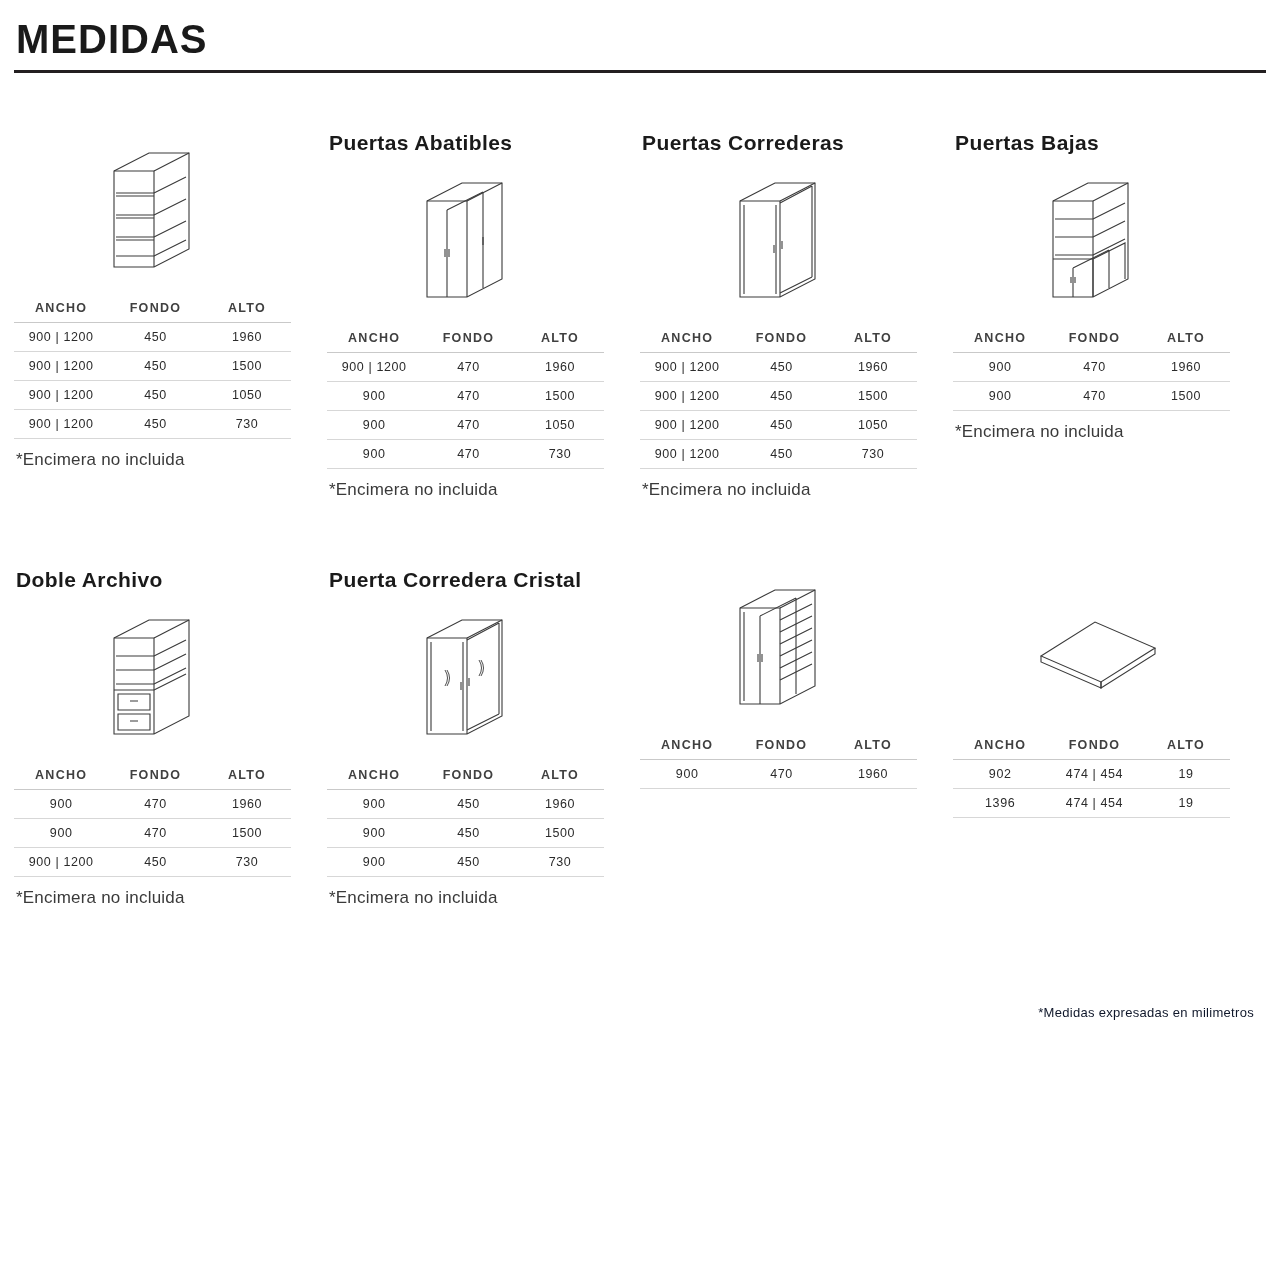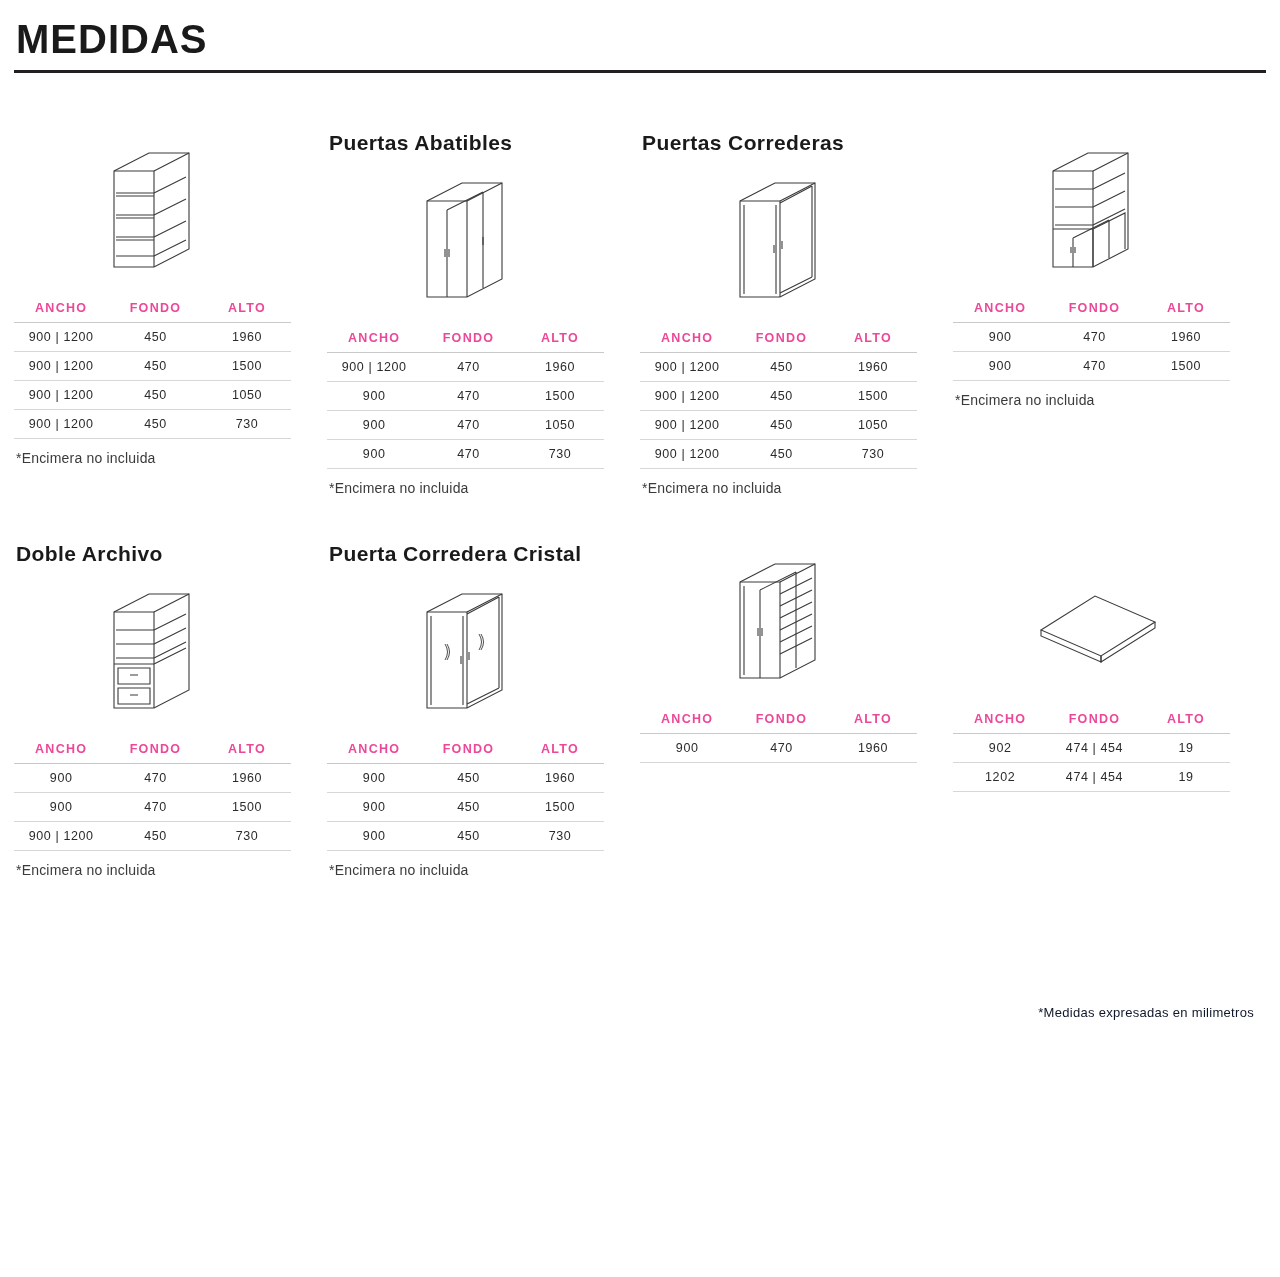--- a/index.html
+++ b/index.html
@@ -38,21 +38,21 @@
     height: 3px;
     background: #231f20;
     width: 100%;
   }
   
   .row {
     display: flex;
     width: 100%;
   }
   .row-1 { margin-top: 58px; }
-  .row-2 { margin-top: 44px; }
+  .row-2 { margin-top: 66px; }
   .block {
     width: 25%;
     box-sizing: border-box;
     padding-right: 24px;
     position: relative;
   }
   .block-title {
     font-size: 21px;
     font-weight: bold;
     letter-spacing: 0.4px;
@@ -75,32 +75,32 @@
     font-size: 12.5px;
     color: #2b2b2b;
   }
   table.meas th {
     font-size: 12.5px;
     font-weight: bold;
     letter-spacing: 1.3px;
     text-align: center;
     padding: 4px 0 7px 0;
     border-bottom: 1px solid #c9c9c9;
-    color: #ec4899;
+    color: #404040;
   }
   table.meas td {
     text-align: center;
     padding: 7px 0 7px 0;
     border-bottom: 1px solid #d7d7d7;
     letter-spacing: 0.6px;
     font-size: 12.5px;
   }
   table.meas tr:last-child td { border-bottom: 1px solid #d7d7d7; }
   .note {
-    font-size: 14px;
+    font-size: 17px;
     color: #3a3a3a;
     margin-top: 10px;
     margin-left: 2px;
     letter-spacing: 0.2px;
     line-height: 1.35;
   }
   .footnote {
     position: absolute;
     right: 26px;
     bottom: 20px;
@@ -263,20 +263,21 @@
             <td>900 | 1200</td>
             <td>450</td>
             <td>730</td>
           </tr>
         </tbody>
       </table>
       <div class="note">*Encimera no incluida</div>
     </div>
 
     <div class="block">
+      <div class="block-title">Puertas Bajas</div>
       <div class="fig">
         <svg width="110" height="140" viewBox="0 0 110 140">
           <g fill="none" stroke="#3a3a3a" stroke-width="1.1">
             <path d="M10 30 L45 12 L85 12 L85 108 L50 126 L10 126 Z" fill="#fff"></path>
             <path d="M10 30 L50 30 L50 126"></path>
             <path d="M50 30 L85 12"></path>
             <path d="M12 48 L50 48 M50 48 L82 32 M12 66 L50 66 M50 66 L82 50 M12 84 L50 84 M50 84 L82 68"></path>
             <path d="M10 88 L50 88 L50 126 M50 88 L82 72 L82 108"></path>
             <path d="M30 97 L30 126 M30 97 L66 79 M66 79 L66 117"></path>
             <path d="M28 106 L28 112 M32 106 L32 112"></path>
@@ -452,21 +453,21 @@
             <th class="col-al">ALTO</th>
           </tr>
         </thead>
         <tbody>
           <tr>
             <td>902</td>
             <td>474 | 454</td>
             <td>19</td>
           </tr>
           <tr>
-            <td>1202</td>
+            <td>1396</td>
             <td>474 | 454</td>
             <td>19</td>
           </tr>
         </tbody>
       </table>
     </div>
 
   </div>
 
   <div class="footnote">*Medidas expresadas en milimetros</div>

